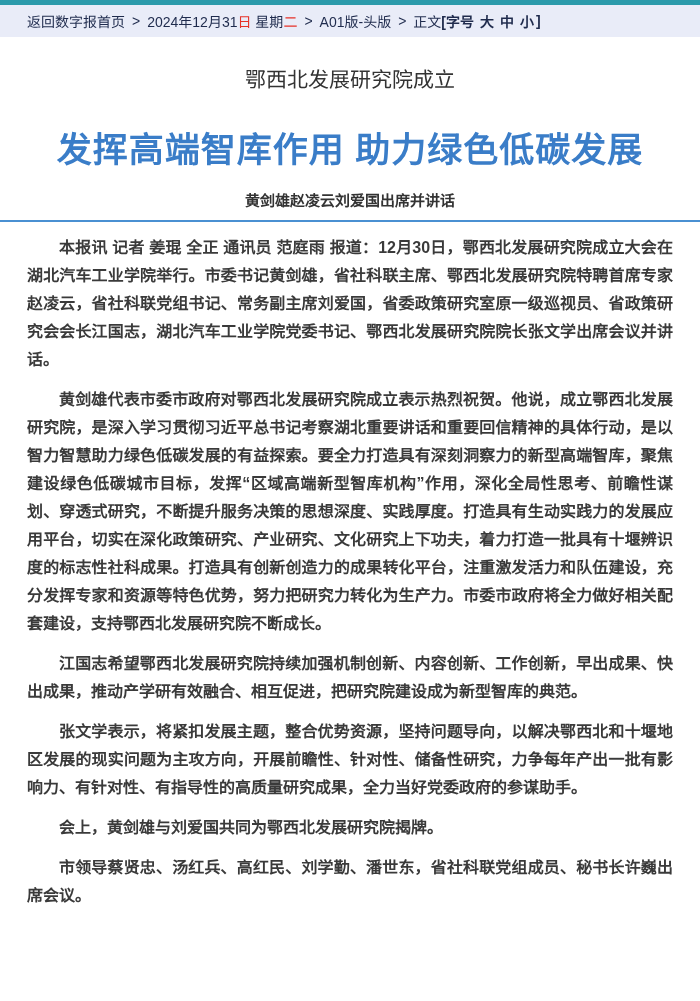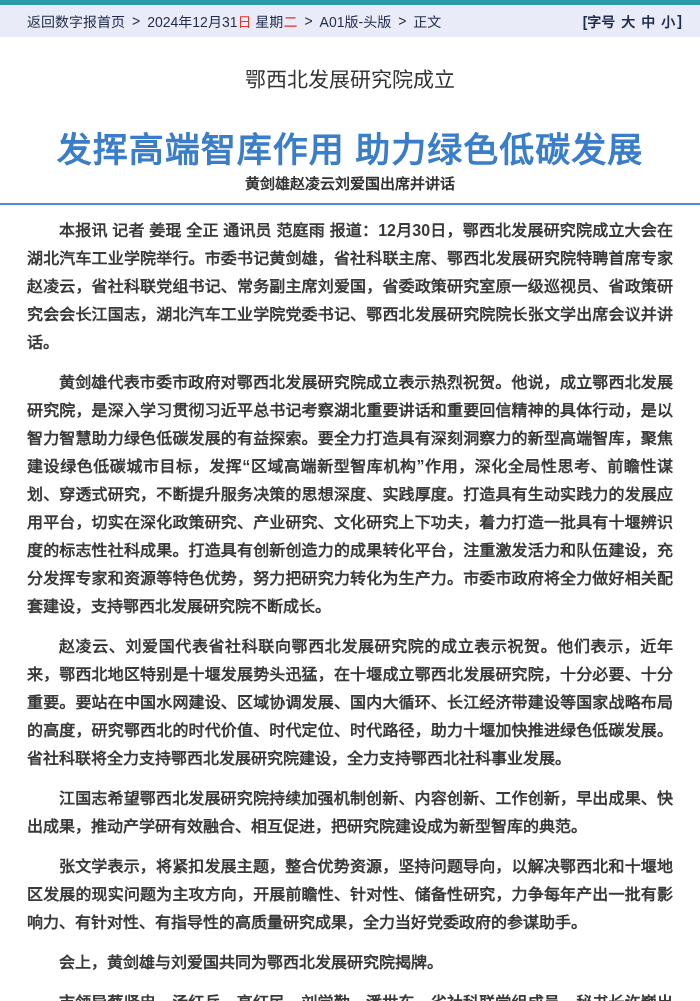--- a/index.html
+++ b/index.html
@@ -22,21 +22,20 @@
     height:5px;
     width:100%;
     background:var(--top_strip);
   }
   .breadcrumb-bar{
     height:32px;
     width:100%;
     background:var(--breadcrumb_bg);
     display:flex;
     align-items:center;
-    justify-content:space-between;
     padding:0 18px 0 27px;
     font-size:14px;
     color:var(--breadcrumb_text);
   }
   .breadcrumb{display:flex;align-items:center;white-space:pre;}
   .breadcrumb .sep{margin:0 7px;}
   .breadcrumb a, .crumb-link{color:var(--breadcrumb_text);text-decoration:none;cursor:pointer;}
   .red{color:var(--accent_red);}
   .fontsize-ctrl{display:flex;align-items:center;white-space:pre;color:var(--breadcrumb_text);font-weight:bold;}
   .fontsize-ctrl .size-btn{cursor:pointer;margin-left:6px;}
@@ -51,21 +50,21 @@
   }
   .main-title{
     margin-top:28px;
     text-align:center;
     font-size:35px;
     font-weight:bold;
     color:var(--title_blue);
     letter-spacing:1px;
   }
   .sub-title{
-    margin-top:0;
+    margin-top:17px;
     text-align:center;
     font-size:15px;
     font-weight:bold;
     color:#333333;
   }
   .title-rule{
     margin-top:10px;
     border:none;
     border-top:2px solid var(--rule_blue);
     width:700px;
@@ -107,19 +106,18 @@
 </div>
 
 <div class="article">
   <div class="kicker">鄂西北发展研究院成立</div>
   <h1 class="main-title">发挥高端智库作用  助力绿色低碳发展</h1>
   <div class="sub-title">黄剑雄赵凌云刘爱国出席并讲话</div>
   <hr class="title-rule">
   <div class="body-text">
       <p class="para">本报讯 记者 姜琨 全正 通讯员 范庭雨 报道：12月30日，鄂西北发展研究院成立大会在湖北汽车工业学院举行。市委书记黄剑雄，省社科联主席、鄂西北发展研究院特聘首席专家赵凌云，省社科联党组书记、常务副主席刘爱国，省委政策研究室原一级巡视员、省政策研究会会长江国志，湖北汽车工业学院党委书记、鄂西北发展研究院院长张文学出席会议并讲话。</p>
       <p class="para">黄剑雄代表市委市政府对鄂西北发展研究院成立表示热烈祝贺。他说，成立鄂西北发展研究院，是深入学习贯彻习近平总书记考察湖北重要讲话和重要回信精神的具体行动，是以智力智慧助力绿色低碳发展的有益探索。要全力打造具有深刻洞察力的新型高端智库，聚焦建设绿色低碳城市目标，发挥“区域高端新型智库机构”作用，深化全局性思考、前瞻性谋划、穿透式研究，不断提升服务决策的思想深度、实践厚度。打造具有生动实践力的发展应用平台，切实在深化政策研究、产业研究、文化研究上下功夫，着力打造一批具有十堰辨识度的标志性社科成果。打造具有创新创造力的成果转化平台，注重激发活力和队伍建设，充分发挥专家和资源等特色优势，努力把研究力转化为生产力。市委市政府将全力做好相关配套建设，支持鄂西北发展研究院不断成长。</p>
-      <p class="para">赵凌云、刘爱国代表省社科联向鄂西北发展研究院的成立表示祝贺。他们表示，近年来，鄂西北地区特别是十堰发展势头迅猛，在十堰成立鄂西北发展研究院，十分必要、十分重要。要站在中国水网建设、区域协调发展、国内大循环、长江经济带建设等国家战略布局的高度，研究鄂西北的时代价值、时代定位、时代路径，助力十堰加快推进绿色低碳发展。省社科联将全力支持鄂西北发展研究院建设，全力支持鄂西北社科事业发展。</p>
       <p class="para">江国志希望鄂西北发展研究院持续加强机制创新、内容创新、工作创新，早出成果、快出成果，推动产学研有效融合、相互促进，把研究院建设成为新型智库的典范。</p>
       <p class="para">张文学表示，将紧扣发展主题，整合优势资源，坚持问题导向，以解决鄂西北和十堰地区发展的现实问题为主攻方向，开展前瞻性、针对性、储备性研究，力争每年产出一批有影响力、有针对性、有指导性的高质量研究成果，全力当好党委政府的参谋助手。</p>
       <p class="para">会上，黄剑雄与刘爱国共同为鄂西北发展研究院揭牌。</p>
       <p class="para">市领导蔡贤忠、汤红兵、高红民、刘学勤、潘世东，省社科联党组成员、秘书长许巍出席会议。</p>
     </div>
 </div>
 
 </body></html>

